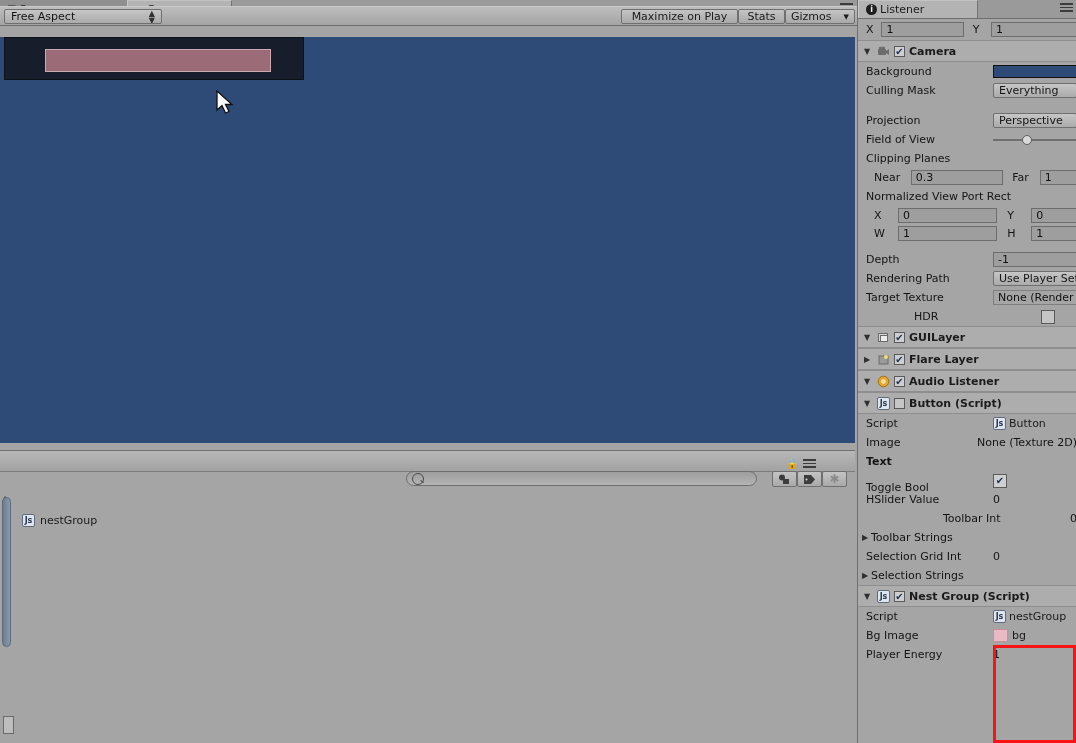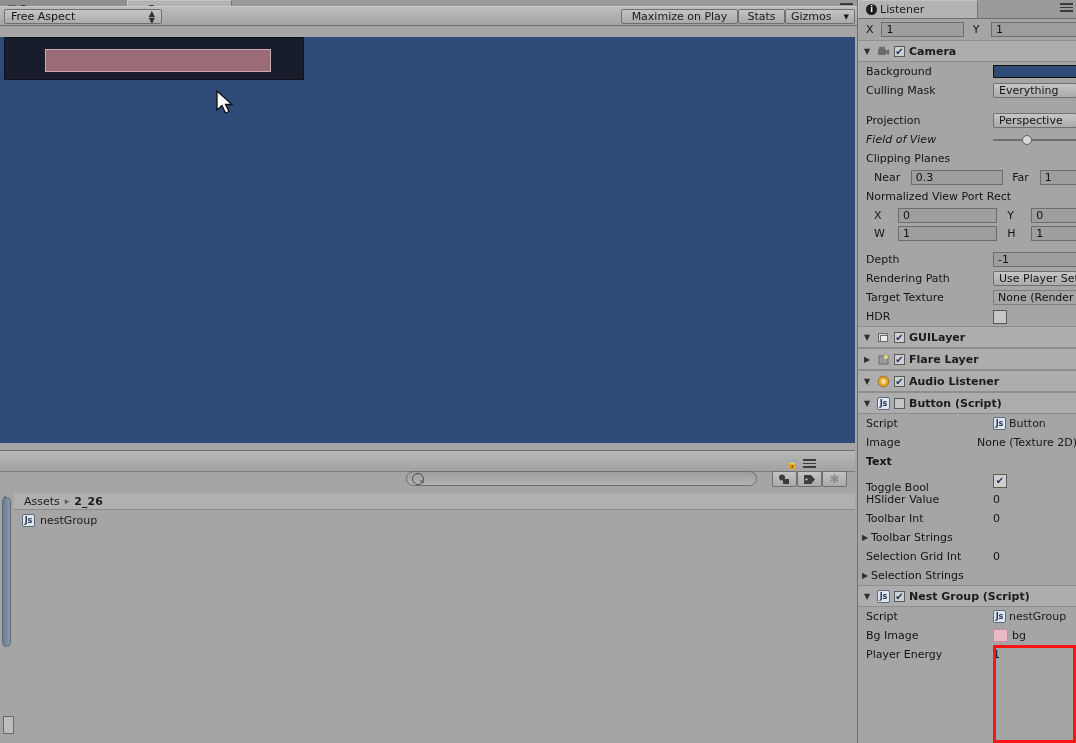--- a/index.html
+++ b/index.html
@@ -223,25 +223,20 @@
       <circle cx="3.5" cy="5.5" r="1.1" fill="#d0d0d0"></circle>
     </svg>
   </div>
   <div class="tbtn" style="left:822px; top:471px; width:25px; height:16px;">
     <span style="font-size:12px;color:#8a8a8a;">✱</span>
   </div>
 
   <div class="leftarrow">▲</div>
   <div id="leftscroll"></div>
 
-  <div id="breadcrumb">
-    <span>Assets</span>
-    <span style="font-size:9px;color:#555;">▸</span>
-    <span style="font-weight:bold;">2_26</span>
-  </div>
 
   <div class="assetrow">
     <span class="jsicon">Js</span>
     <span>nestGroup</span>
   </div>
 
   <div style="position:absolute;left:3px;top:716px;width:11px;height:18px;background:#bdbdbd;border:1px solid #6a6a6a;box-sizing:border-box;"></div>
 
   <div id="inspector">
 
@@ -294,21 +289,21 @@
       <div style="height:11px;"></div>
 
       <div class="row" style="padding-left:8px;">
         <span class="lbl" style="width:127px;">Projection</span>
         <span class="popup" style="width:84px;height:15px;">
           <span>Perspective</span>
         </span>
       </div>
 
       <div class="row" style="padding-left:8px;">
-        <span class="lbl" style="width:127px;font-style:italic;">Field of View</span>
+        <span class="lbl" style="width:127px;">Field of View</span>
         <span style="position:relative;width:84px;height:14px;">
           <span style="position:absolute;left:0;top:6px;width:84px;height:2px;background:#6f6f6f;"></span>
           <span style="position:absolute;left:29px;top:2px;width:10px;height:10px;border-radius:50%;background:#d8d8d8;border:1px solid #5e5e5e;box-sizing:border-box;"></span>
         </span>
       </div>
 
       <div class="row" style="padding-left:8px;">
         <span class="lbl">Clipping Planes</span>
       </div>
 
@@ -349,21 +344,21 @@
         <span class="popup" style="width:84px;height:15px;">
           <span>Use Player Settings</span>
         </span>
       </div>
 
       <div class="row" style="padding-left:8px;">
         <span class="lbl" style="width:127px;">Target Texture</span>
         <span class="field" style="width:84px;background:#a5a5a5;border-color:#7f7f7f;">None (Render Texture)</span>
       </div>
 
-      <div class="row" style="padding-left:8px;">
+      <div class="row" style="padding-left:8px;margin-left:48px;">
         <span class="lbl" style="width:127px;">HDR</span>
         <span class="cbox" style="width:14px;height:14px;background:#c6c6c6;"></span>
       </div>
 
       <div class="comp-header">
         <span class="foldout">▼</span>
         <svg class="compicon" viewBox="0 0 13 13">
           <rect x="1.5" y="2.5" width="9" height="8" fill="#d6d6d6" stroke="#6a6a6a"></rect>
           <rect x="3.5" y="4.5" width="7" height="6" fill="#ededed" stroke="#6a6a6a"></rect>
         </svg>
@@ -419,21 +414,21 @@
       <div class="row" style="padding-left:8px;">
         <span class="lbl" style="width:127px;margin-top:13px;">Toggle Bool</span>
         <span class="cbox" style="width:14px;height:14px;">✔</span>
       </div>
 
       <div class="row" style="padding-left:8px;">
         <span class="lbl" style="width:127px;">HSlider Value</span>
         <span class="lbl">0</span>
       </div>
 
-      <div class="row" style="padding-left:8px;">
+      <div class="row" style="padding-left:8px;justify-content:flex-end;">
         <span class="lbl" style="width:127px;">Toolbar Int</span>
         <span class="lbl">0</span>
       </div>
 
       <div class="row" style="padding-left:4px;">
         <span class="foldout">▶</span>
         <span class="lbl">Toolbar Strings</span>
       </div>
 
       <div class="row" style="padding-left:8px;">

